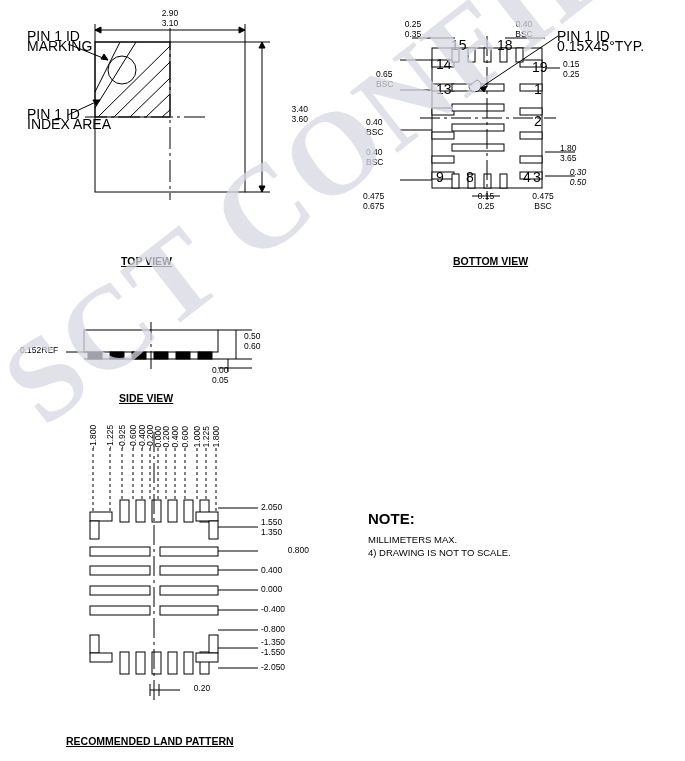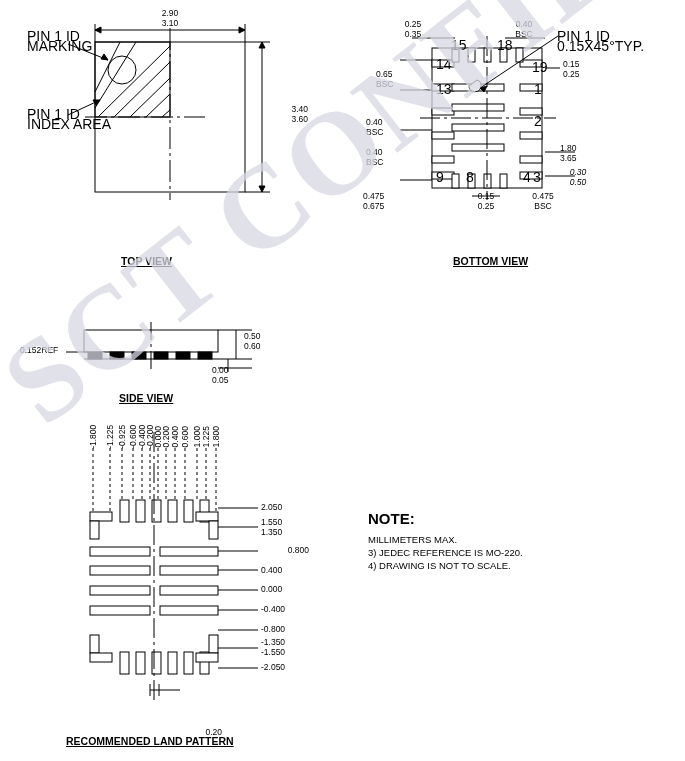--- a/index.html
+++ b/index.html
@@ -316,27 +316,26 @@
     <div class="dim" style="left:261px;top:546px;width:48px;text-align:right;">0.800</div>
     <div class="dim" style="left:261px;top:566px;width:48px;text-align:left;">0.400</div>
     <div class="dim" style="left:261px;top:585px;width:48px;text-align:left;">0.000</div>
     <div class="dim" style="left:261px;top:605px;width:48px;text-align:left;">-0.400</div>
     <div class="dim" style="left:261px;top:625px;width:48px;text-align:left;">-0.800</div>
     <div class="dim" style="left:261px;top:638px;width:48px;text-align:left;">-1.350
 -1.550</div>
     <div class="dim" style="left:261px;top:663px;width:48px;text-align:left;">-2.050</div>
   </div>
 
-  <div class="dim" style="left:182px;top:684px;width:40px;text-align:right;margin-top:44px;">0.20</div>
+  <div class="dim" style="left:182px;top:684px;width:40px;text-align:center;">0.20</div>
   <div class="cap" style="left:66px;top:735px;">RECOMMENDED LAND PATTERN</div>
 
   <div class="note">
     <div class="title">NOTE:</div>
     <div>MILLIMETERS MAX.</div>
-    <div>3) JEDEC REFERENCE IS MO-220.</div>
     <div>4) DRAWING IS NOT TO SCALE.</div>
   </div>
 
   <div class="watermark">
     <span>SCT CONFIDENTIAL</span>
   </div>
 
 </div>
 
 </body></html>

